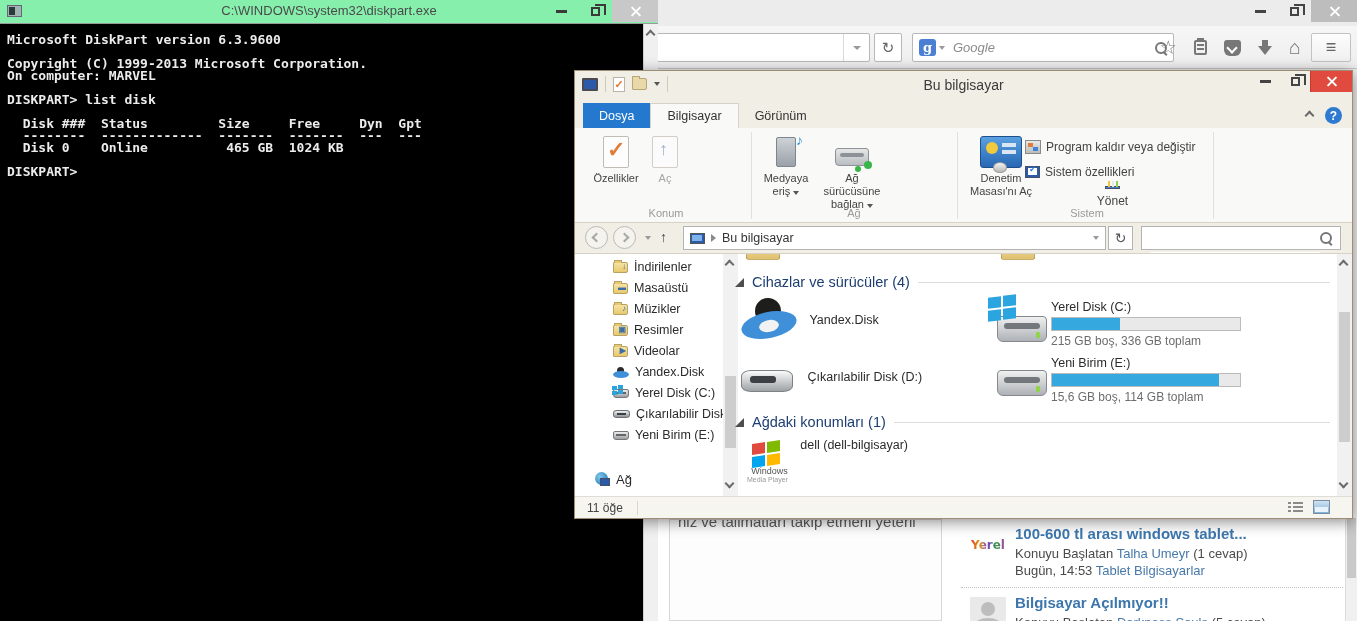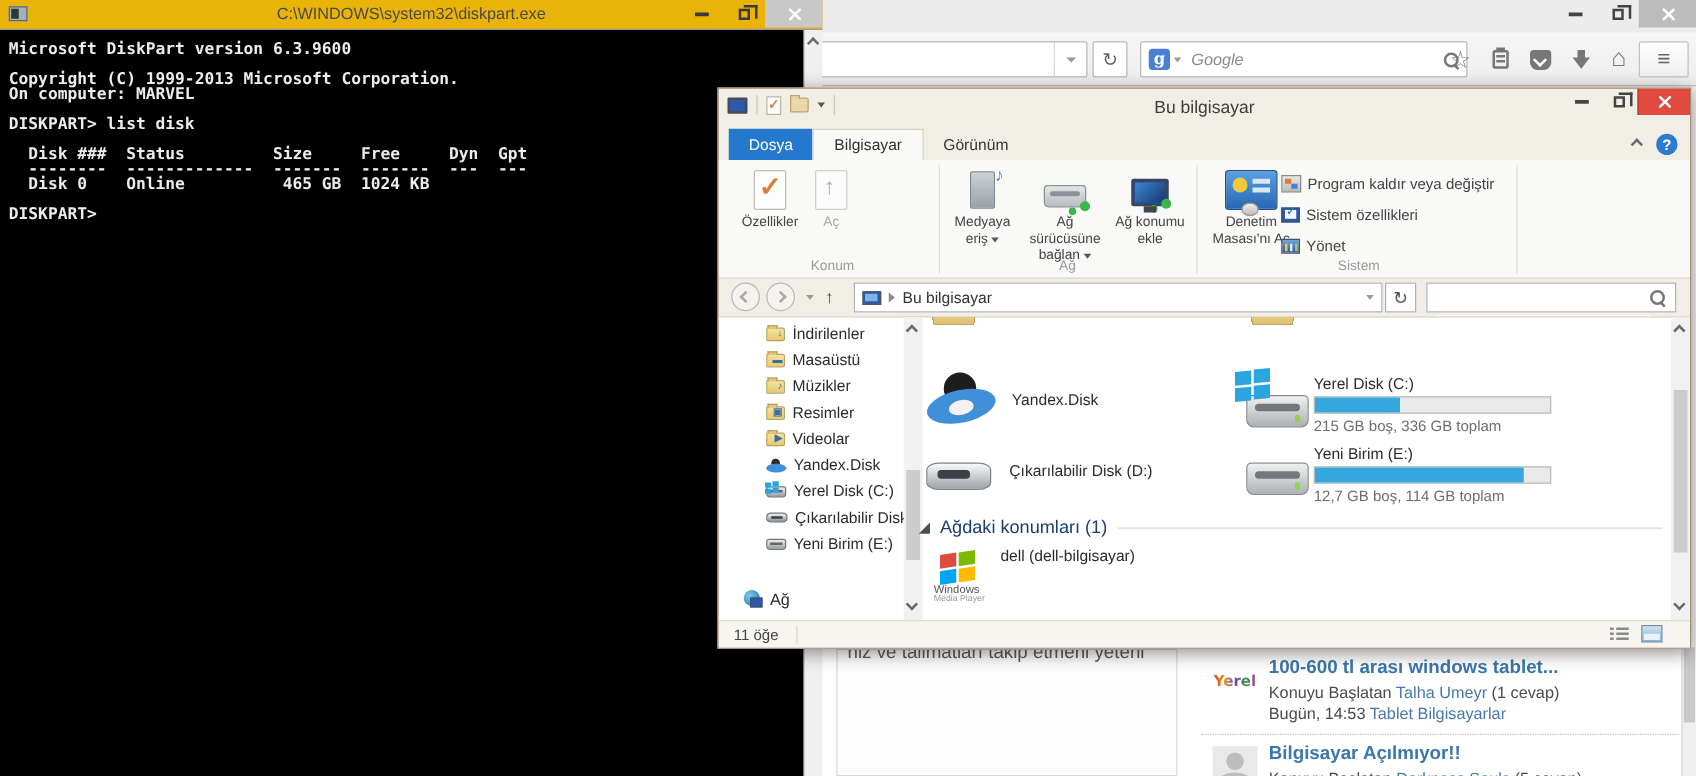--- a/index.html
+++ b/index.html
@@ -71,21 +71,21 @@
   .avatar-talha { font-weight:bold; font-size:12px; background:linear-gradient(90deg,#e8401c,#d89a16,#7b3fc4,#2e9e3e,#b03ab0); -webkit-background-clip:text; background-clip:text; color:transparent; font-family:"DejaVu Sans",sans-serif; }
   .avatar-person { width:36px; height:34px; background:#e9e9e9; position:relative; overflow:hidden; }
   .avatar-person::before { content:""; position:absolute; left:11px; top:5px; width:14px; height:14px; border-radius:50%; background:#bdbdbd; }
   .avatar-person::after { content:""; position:absolute; left:4px; top:21px; width:28px; height:16px; border-radius:50% 50% 0 0; background:#bdbdbd; }
   .topic-title { font-size:15px; font-weight:bold; color:#3c76ad; margin-bottom:3px; }
   .topic-meta { font-size:13px; color:#4a4a4a; line-height:17px; }
   .topic-meta .lnk { color:#4878a8; }
 
   
   .console { position:absolute; left:0; top:0; width:658px; height:621px; z-index:2; }
-  .con-titlebar { position:relative; height:24px; background:#eab308; border-bottom:1px solid #9a9a9a; }
+  .con-titlebar { position:relative; height:24px; background:#86efac; border-bottom:1px solid #9a9a9a; }
   .con-title { position:absolute; left:0; right:0; top:3px; text-align:center; font-size:13px; color:#4a4a4a; }
   .con-icon { position:absolute; left:7px; top:5px; width:15px; height:12px; background:#9fb3b3; border:1px solid #667; }
   .con-icon::before { content:""; position:absolute; left:1px; top:1px; width:6px; height:8px; background:#2a3a3a; }
   .con-controls { position:absolute; right:0; top:0; display:flex; height:22px; }
   .con-btn { width:34px; height:22px; display:flex; align-items:center; justify-content:center; color:#3a3a3a; }
   .con-btn.close { width:46px; background:#c8c8c8; color:#fdfdfd; }
   .con-body { position:absolute; left:0; top:24px; width:643px; bottom:0; background:#000; }
   .con-body pre { margin:10px 0 0 7px; font-family:"DejaVu Sans Mono",monospace; font-weight:bold; font-size:13px; line-height:12px; color:#ececec; letter-spacing:0; }
   .con-scroll { position:absolute; left:643px; top:24px; width:15px; bottom:0; background:#f0f0f0; border-left:1px solid #cfcfcf; }
   .con-scroll .arrow-up { position:absolute; top:7px; left:3px; }
@@ -397,49 +397,40 @@
         <span><span>Medyaya eriş</span> <span class="caret-down sm"></span></span>
       </div>
       <div class="rib-big" style="left:242px; width:70px;">
         <span class="ic">
             <span class="ic-drive">
               <span class="greendots"></span>
             </span>
           </span>
         <span><span>Ağ sürücüsüne bağlan</span> <span class="caret-down sm"></span></span>
       </div>
-      <div class="rib-big" style="left:314px; width:62px;">
-        <span class="ic">
-            <span class="ic-monitor">
-              <span class="screen2"></span>
-              <span class="greendots"></span>
-            </span>
-          </span>
-        <span>Ağ konumu ekle</span>
-      </div>
       <div class="rib-group-label" style="left:182px; width:194px;">Ağ</div>
       <div class="rib-sep" style="left:382px;"></div>
 
       <div class="rib-big" style="left:392px; width:68px;">
         <span class="ic">
             <span class="ic-cpanel">
               <span class="mouse"></span>
             </span>
           </span>
         <span>Denetim Masası'nı Aç</span>
       </div>
       <div class="rib-small" style="top:8px;">
           <span class="ic-sm-program"></span>
           <span>Program kaldır veya değiştir</span>
         </div>
       <div class="rib-small" style="top:33px;">
           <span class="ic-sm-sys"></span>
           <span>Sistem özellikleri</span>
         </div>
-      <div class="rib-small" style="top:58px;">
+      <div class="rib-small" style="top:58px;flex-direction:column;">
           <span class="ic-sm-manage"></span>
           <span>Yönet</span>
         </div>
       <div class="rib-group-label" style="left:392px; width:240px;">Sistem</div>
       <div class="rib-sep" style="left:638px;"></div>
     </div>
 
     <div class="ex-addr">
       <div class="nav-circle" style="left:10px;">
           <span class="chev left" style="border-color:#a8a8a8;"></span>
@@ -526,20 +517,25 @@
       </div>
 
       <div class="ex-main">
         <div class="partial-folder" style="left:22px;">
             <span class="b"></span>
           </div>
         <div class="partial-folder" style="left:277px;">
             <span class="b"></span>
           </div>
 
+        <div class="sec-header" style="left:12px; top:20px; right:22px;">
+          <span class="tri-corner"></span>
+          <span>Cihazlar ve sürücüler (4)</span>
+          <span class="sec-rule" style="flex:1;"></span>
+        </div>
 
         <div style="position:absolute; left:18px; top:44px;">
           <span class="ic-cloud-big" style="display:inline-block; vertical-align:middle;"><span class="dark"></span><span class="disk"></span><span class="hole"></span></span>
           <span class="drive-label" style="margin-left:8px;">Yandex.Disk</span>
         </div>
 
         <div style="position:absolute; left:18px; top:108px;">
           <span class="ic-removable" style="display:inline-block; vertical-align:middle;"></span>
           <span class="drive-label" style="margin-left:10px;">Çıkarılabilir Disk (D:)</span>
         </div>
@@ -561,31 +557,31 @@
         </div>
 
         <div style="position:absolute; left:274px; top:102px; width:50px;">
           <span class="ic-drive-big" style="display:inline-block; margin-top:14px;"><span class="led"></span></span>
         </div>
         <div style="position:absolute; left:328px; top:102px;">
           <div class="drive-label">Yeni Birim (E:)</div>
           <div class="bar" style="margin-top:3px;">
               <i style="width: 89%;"></i>
             </div>
-          <div class="drive-caption" style="margin-top:3px;">12,7 GB boş, 114 GB toplam</div>
+          <div class="drive-caption" style="margin-top:3px;">15,6 GB boş, 114 GB toplam</div>
         </div>
 
         <div class="sec-header" style="left:12px; top:160px; right:22px;">
           <span class="tri-corner"></span>
           <span>Ağdaki konumları (1)</span>
           <span class="sec-rule" style="flex:1;"></span>
         </div>
 
         <div style="position:absolute; left:24px; top:184px;">
-          <span style="display:inline-block; text-align:left; vertical-align:middle;">
+          <span style="display:inline-block; text-align:right; vertical-align:middle;">
             <span class="wmp-flag" style="display:block; margin:0 auto;">
                 <i></i>
                 <i></i>
                 <i></i>
                 <i></i>
               </span>
             <span style="display:block; font-size:9px; color:#555; line-height:9px;">Windows</span>
             <span style="display:block; font-size:7px; color:#999; line-height:8px;">Media Player</span>
           </span>
           <span class="drive-label" style="margin-left:8px; vertical-align:18px;">dell (dell-bilgisayar)</span>

